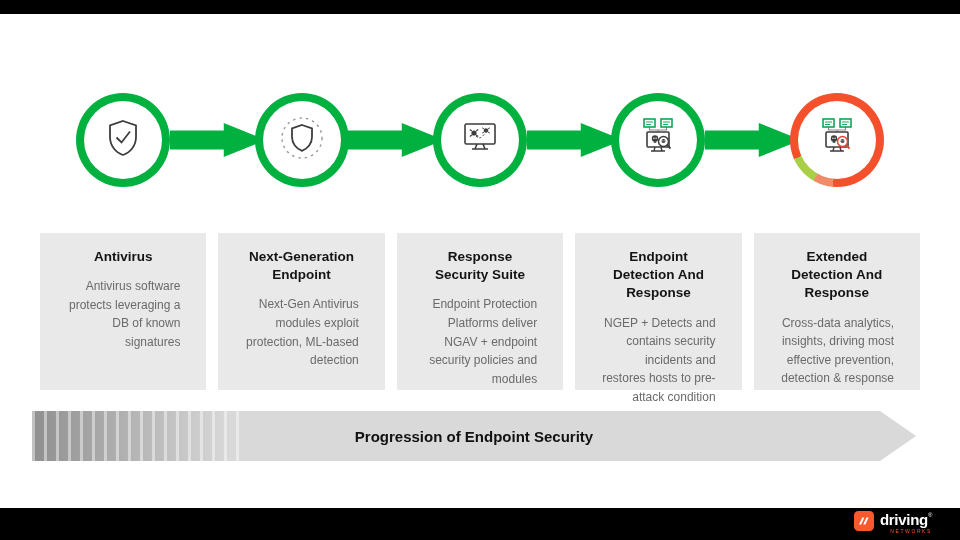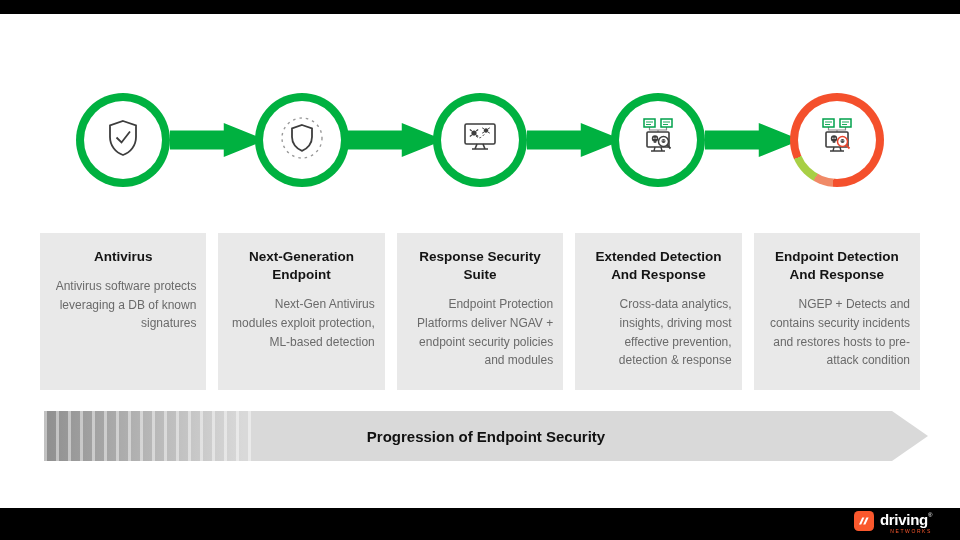--- a/index.html
+++ b/index.html
@@ -17,26 +17,26 @@
     background: conic-gradient(#f4502c 0deg 185deg, #f08a67 185deg 210deg, #a8cf45 210deg 246deg, #f4502c 246deg 360deg);
   }
   .circle-inner { width:78px; height:78px; border-radius:50%; background:#fff; display:flex; align-items:center; justify-content:center; }
 
   .arrow { position:absolute; top:123px; width:96px; height:34px; background:#00b140; z-index:1;
     clip-path: polygon(0 22%, 56% 22%, 56% 0, 100% 50%, 56% 100%, 56% 78%, 0 78%); }
   .arrow.a1 { left:170px; } .arrow.a2 { left:348px; } .arrow.a3 { left:527px; } .arrow.a4 { left:705px; }
 
   
   .cards-row { position:absolute; top:233px; left:40px; right:40px; display:grid; grid-template-columns:repeat(5,1fr); gap:12px; }
-  .card { background:#e9e9e9; height:157px; padding:15px 10px; text-align:center; }
+  .card { background:#e9e9e9; height:157px; padding:15px 26px; text-align:center; }
   .card-title { font-size:13.5px; font-weight:bold; color:#141414; line-height:1.35; margin-bottom:11px; }
   .card-desc { font-size:12px; color:#6a6a6a; line-height:1.55;text-align:right; }
 
   
-  .banner { position:absolute; top:411px; left:44px; width:884px; height:50px; background:#d9d9d9;
+  .banner { position:absolute; top:411px; left:32px; width:884px; height:50px; background:#d9d9d9;
     clip-path: polygon(0 0, calc(100% - 36px) 0, 100% 50%, calc(100% - 36px) 100%, 0 100%);
     display:flex; align-items:center; justify-content:center; }
   .banner::before { content:""; position:absolute; left:0; top:0; bottom:0; width:210px;
     background:
       repeating-linear-gradient(90deg, rgba(255,255,255,0.45) 0 3px, rgba(255,255,255,0) 3px 12px),
       linear-gradient(90deg, #8f8f8f, #d9d9d9 95%); }
   .banner-label { position:relative; font-size:15px; font-weight:bold; color:#111; z-index:1; }
 
   
   .logo { position:absolute; right:28px; bottom:5px; display:flex; align-items:center; gap:6px; z-index:3; }
@@ -170,27 +170,27 @@
       <div class="card-title">Next-Generation Endpoint</div>
       <div class="card-desc">Next-Gen Antivirus modules exploit protection, ML-based detection</div>
     </div>
 
     <div class="card">
       <div class="card-title">Response Security Suite</div>
       <div class="card-desc">Endpoint Protection Platforms deliver NGAV + endpoint security policies and modules</div>
     </div>
 
     <div class="card">
+      <div class="card-title">Endpoint Detection And Response</div>
+      <div class="card-desc">NGEP + Detects and contains security incidents and restores hosts to pre-attack condition</div>
+    </div>
+
+    <div class="card">
       <div class="card-title">Extended Detection And Response</div>
       <div class="card-desc">Cross-data analytics, insights, driving most effective prevention, detection &amp; response</div>
-    </div>
-
-    <div class="card">
-      <div class="card-title">Endpoint Detection And Response</div>
-      <div class="card-desc">NGEP + Detects and contains security incidents and restores hosts to pre-attack condition</div>
     </div>
 
   </div>
 
   <div class="banner">
     <div class="banner-label">Progression of Endpoint Security</div>
   </div>
 
   <div class="bottom-bar"></div>
 

